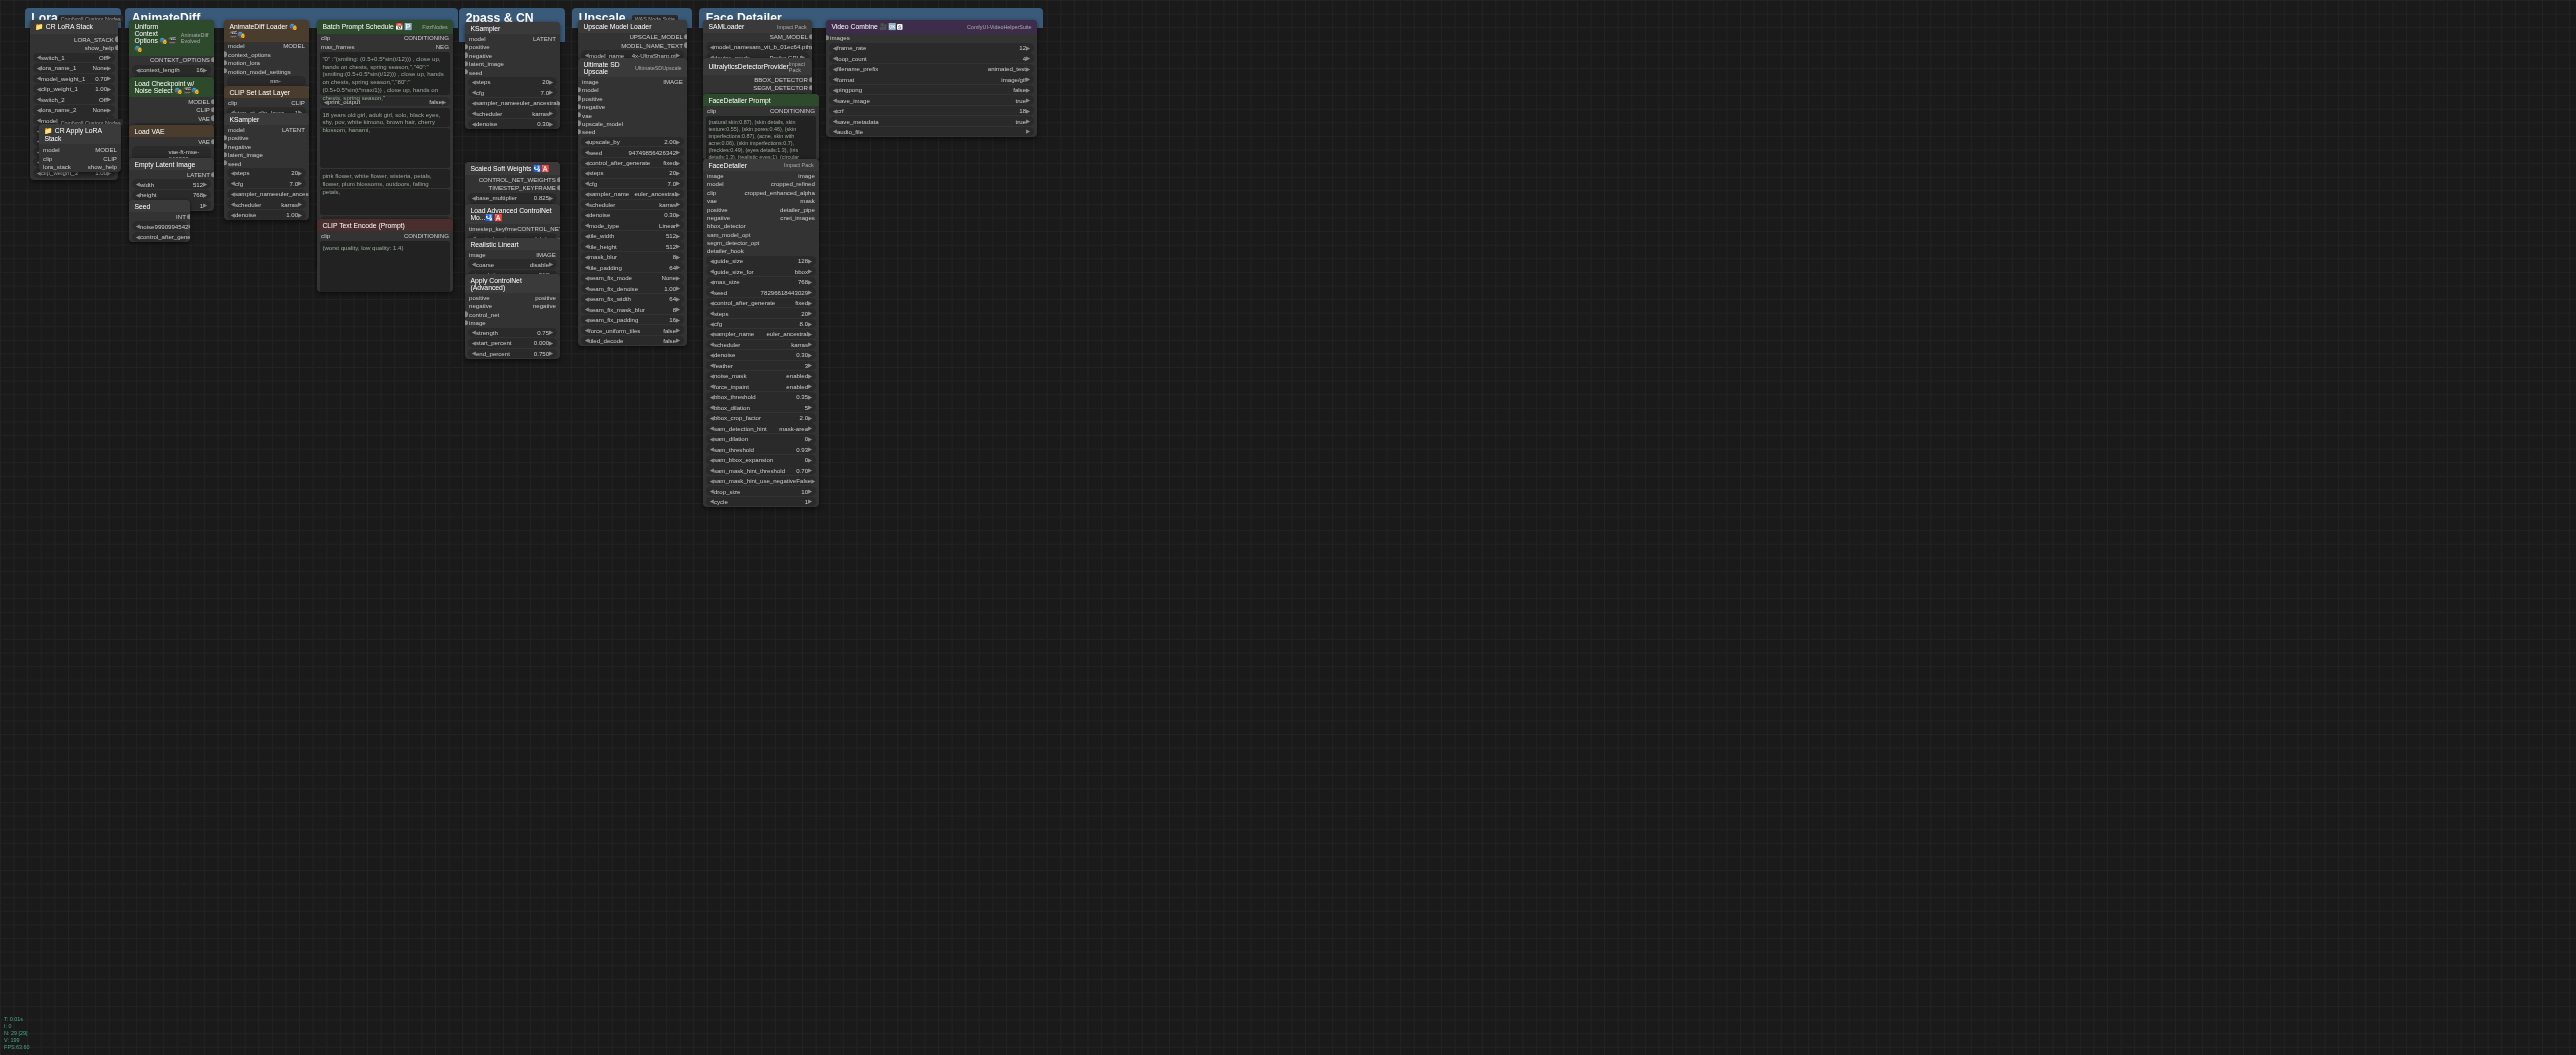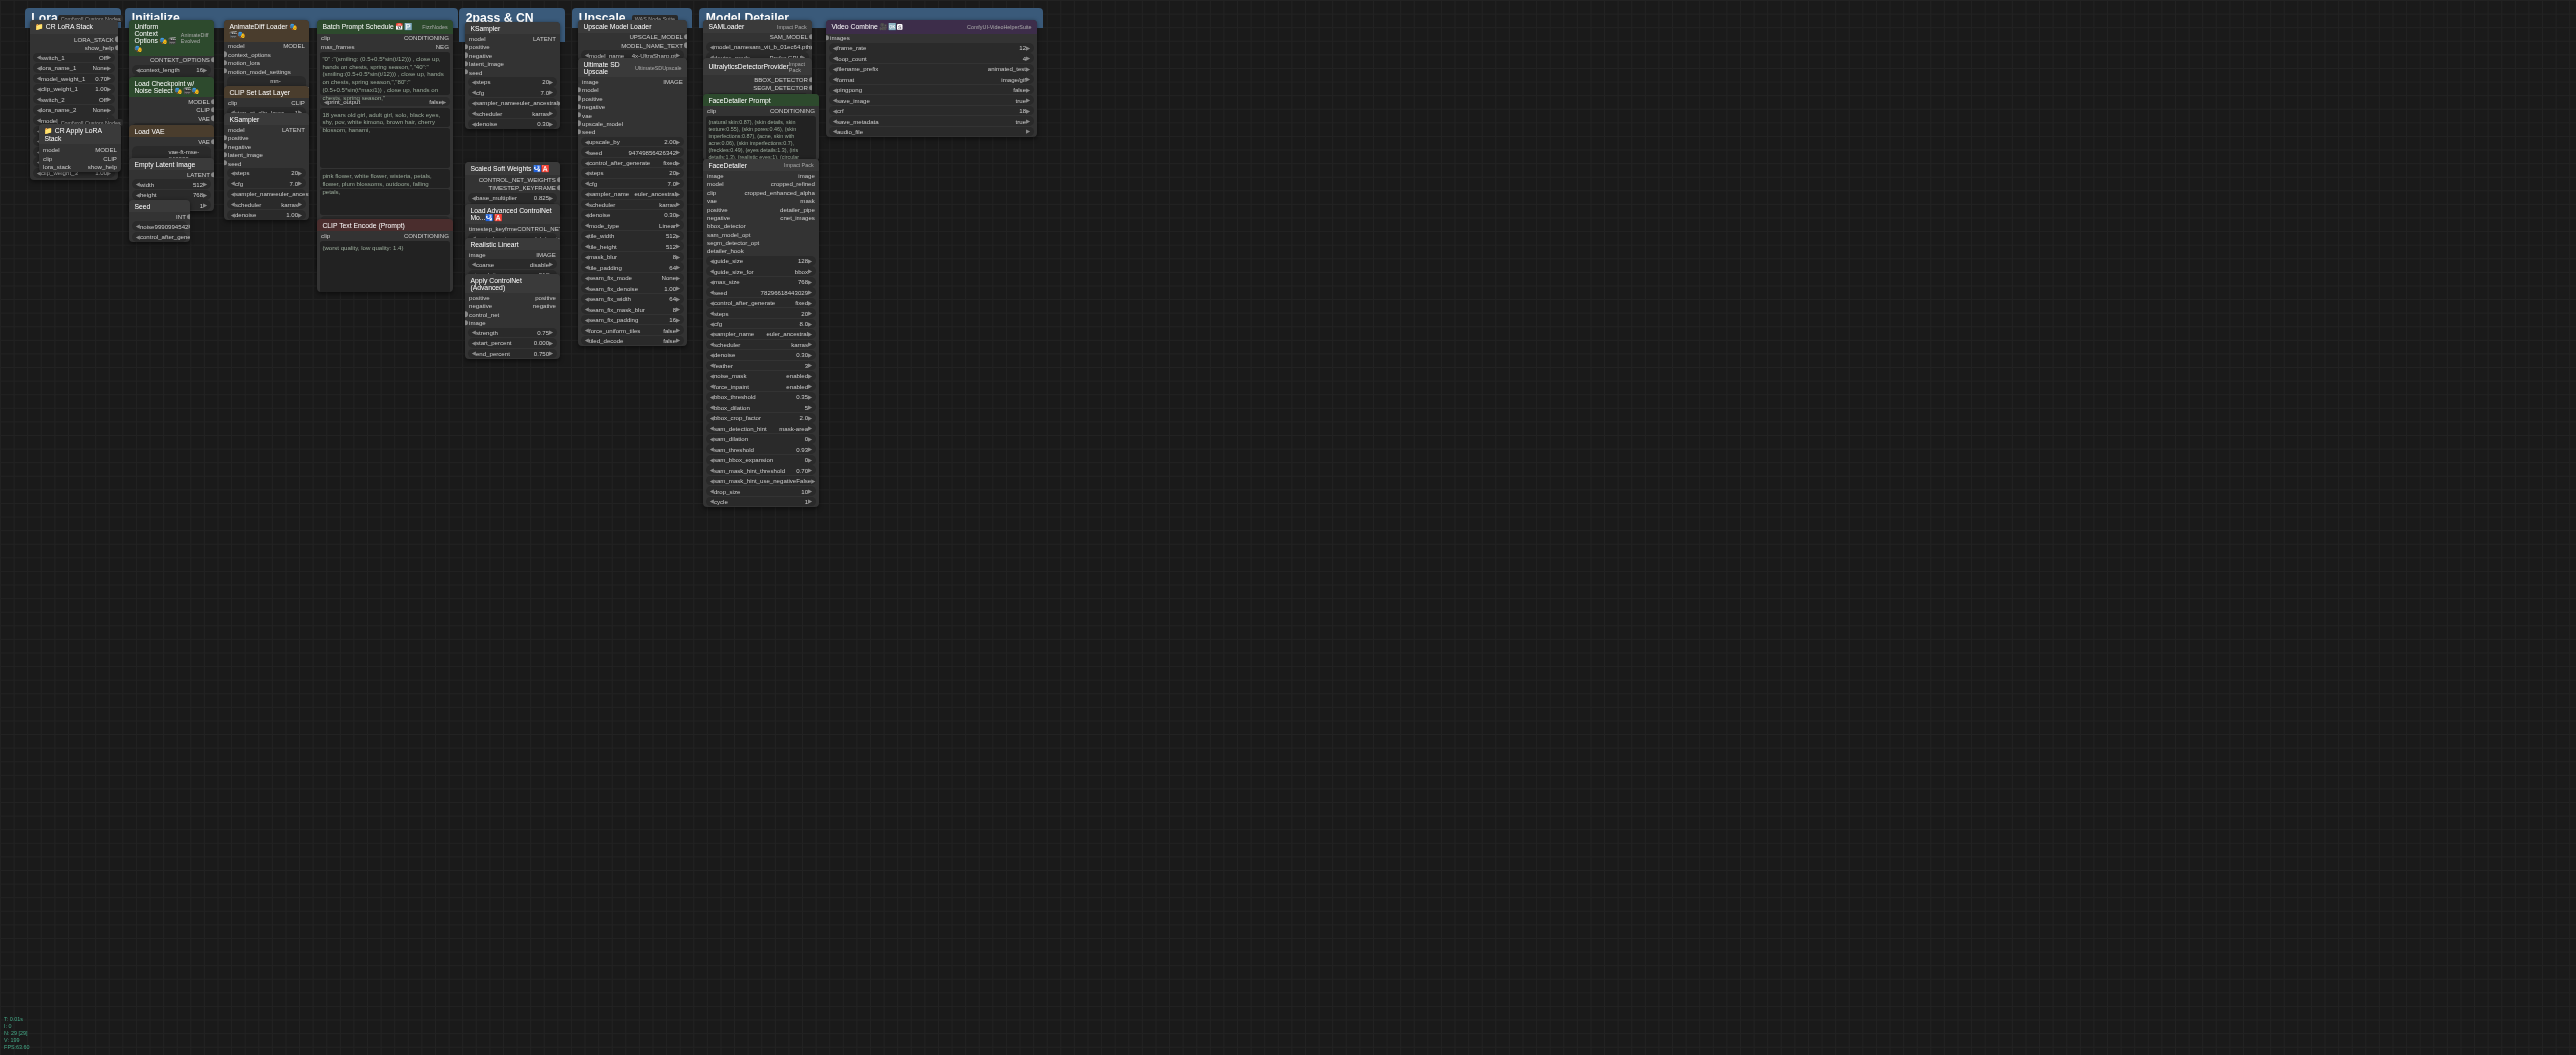--- a/index.html
+++ b/index.html
@@ -139,21 +139,21 @@
           <span>CLIP</span>
         </div>
 <div class="row">
           <span>lora_stack</span>
           <span>show_help</span>
         </div>
 </div>
 </div>
 
 <div class="group" style="left:125px;top:8.2px;width:333px">
-<div class="group-hdr" style="background:#3a5a7a">Initialize</div>
+<div class="group-hdr" style="background:#3a5a7a">AnimateDiff</div>
 </div>
 
 <div class="node" style="left:129px;top:20.4px;width:85px">
 <div class="node-title title-green">
         <span>Uniform Context Options 🎭🎬🎭</span>
         <span class="badge">AnimateDiff Evolved</span>
       </div>
 <div class="row out">
         <span></span>
         <span>CONTEXT_OPTIONS</span>
@@ -815,21 +815,21 @@
         <div class="widget">
           <span class="arr">◀</span>
           <span>tiled_decode</span>
           <span style="margin-left:auto">false</span>
           <span class="arr">▶</span>
         </div>
       </div>
 </div>
 
 <div class="group" style="left:699px;top:8.2px;width:344px">
-<div class="group-hdr" style="background:#3a5a7a">Model Detailer</div>
+<div class="group-hdr" style="background:#3a5a7a">Face Detailer</div>
 </div>
 
 <div class="node" style="left:703px;top:20.4px;width:109px">
 <div class="node-title title-gray">
         <span>SAMLoader</span>
         <span class="badge">Impact Pack</span>
       </div>
 <div class="row out">
         <span></span>
         <span>SAM_MODEL</span>

